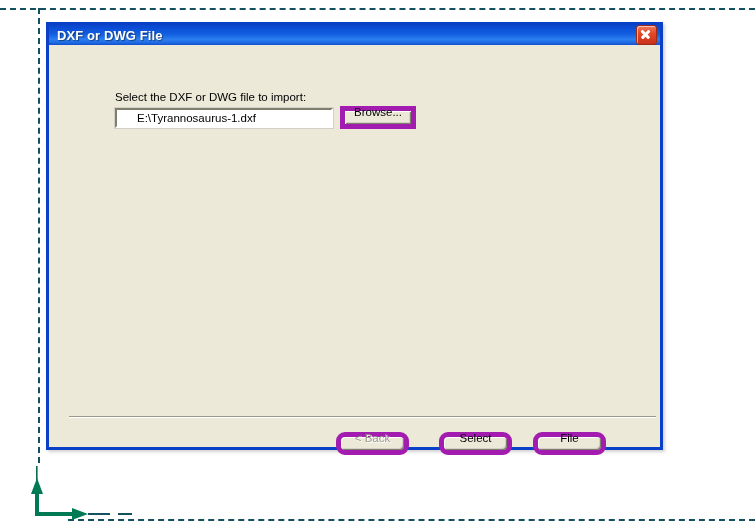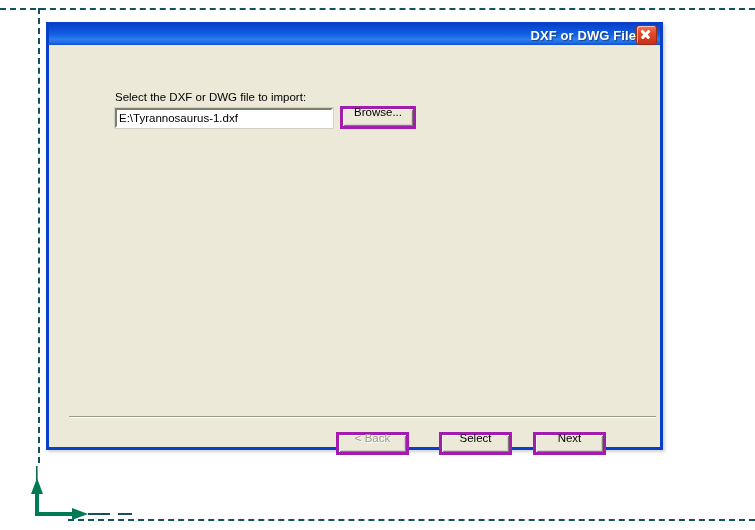--- a/index.html
+++ b/index.html
@@ -58,22 +58,22 @@
     box-shadow: 2px 2px 3px rgba(0,0,0,0.18);
   }
 
   #titlebar {
     height: 23px;
     background: linear-gradient(to bottom,
                 #0a46c8 0%, #0b4ad4 12%, #1260e0 46%,
                 #2c7df0 72%, #1f6be4 88%, #1050cc 100%);
     display: flex;
     align-items: center;
-    justify-content: flex-end;
-    padding: 0 3px 0 24px;
+    justify-content: space-between;
+    padding: 0 3px 0 8px;
     box-sizing: border-box;
     border-left: 3px solid #0a3fc8;
     border-right: 3px solid #0a3fc8;
     border-top: 3px solid #0a3fc8;
     margin: 0 -3px;
   }
   #title-text {
     color: #ffffff;
     font-size: 13px;
     font-weight: bold;
@@ -131,29 +131,29 @@
     width: 218px;
     height: 20px;
     box-sizing: border-box;
     background: #ffffff;
     border: 2px solid;
     border-color: #7f7f6e #ffffff #ffffff #7f7f6e;
     outline: 1px solid #d4d0c8;
     font-family: "Liberation Sans", sans-serif;
     font-size: 11.5px;
     color: #000000;
-    padding: 0 2px;
+    padding: 0 20px;
     line-height: 16px;
   }
 
   
   .btn {
     box-sizing: border-box;
     background: #ece9d8;
-    border: 3px solid #a21caf;
+    border: 5px solid #a21caf;
     box-shadow:
       inset  1px  1px 0 #ffffff,
       inset -1px -1px 0 #7f7f6e,
       inset  2px  2px 0 #ece9d8,
       inset -2px -2px 0 #d4d0c8;
     font-family: "Liberation Sans", sans-serif;
     font-size: 11.5px;
     color: #000000;
     text-align: right;
     cursor: pointer;
@@ -191,20 +191,21 @@
   #button-row {
     position: absolute;
     left: 287px;
     top: 387px;
     display: flex;
     gap: 0px;
   }
   #button-row .btn {
     width: 73px;
     height: 23px;
+    border-radius: 9px;
   }
   #button-row .gap { width: 9px; flex: none; }
   #button-row .gap-wide { width: 21px; flex: none; }
 </style>
 </head>
 <body>
 
 <div id="canvas">
 
   <div class="dash-h" style="left:0px;  top:8px;   width:755px;"></div>
@@ -244,17 +245,17 @@
     <div id="browse-button" class="btn">Browse...</div>
 
     <div id="separator"></div>
 
     <div id="button-row">
       <div class="btn disabled">&lt; Back</div>
       <div class="gap"></div>
       <div class="gap-wide"></div>
       <div class="btn">Select</div>
       <div class="gap-wide"></div>
-      <div class="btn">Next</div>
+      <div class="btn">File</div>
     </div>
 
   </div>
 </div>
 
 </body></html>

